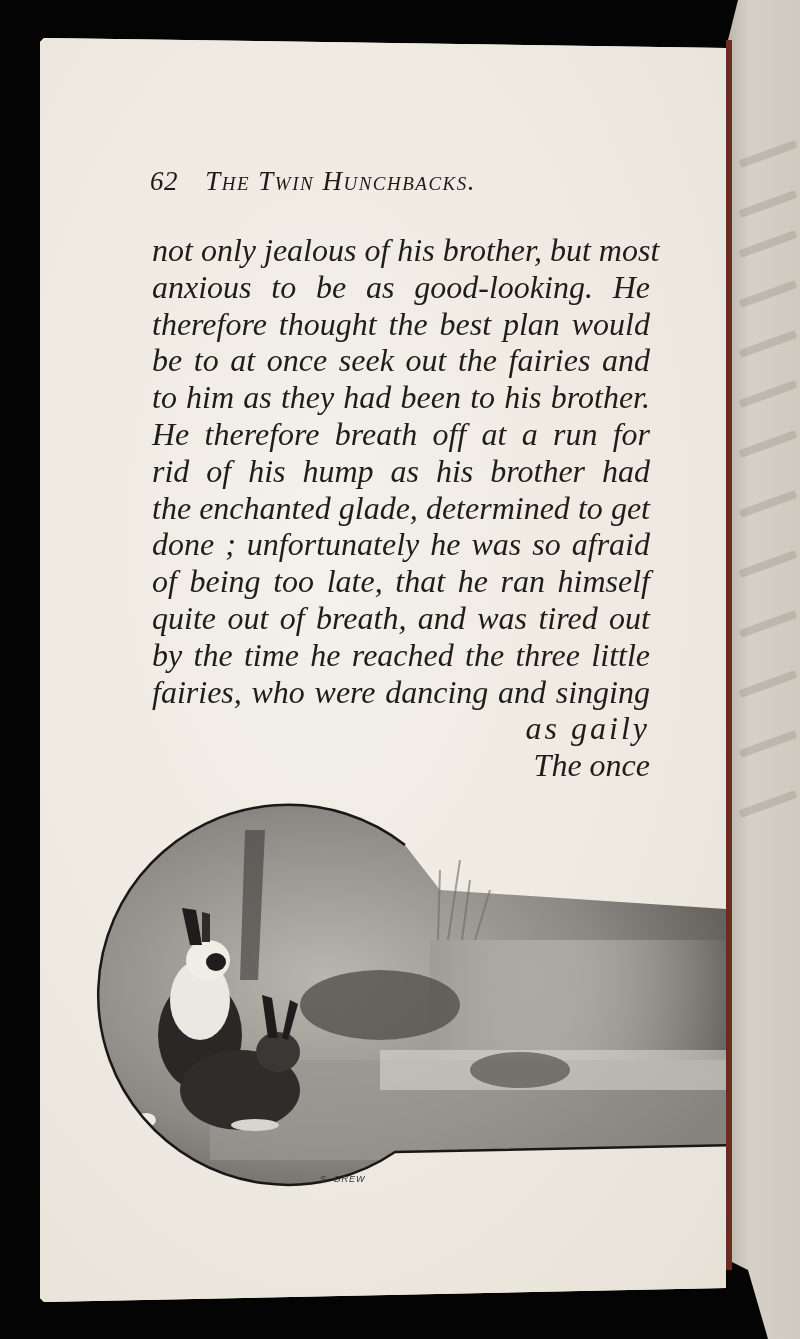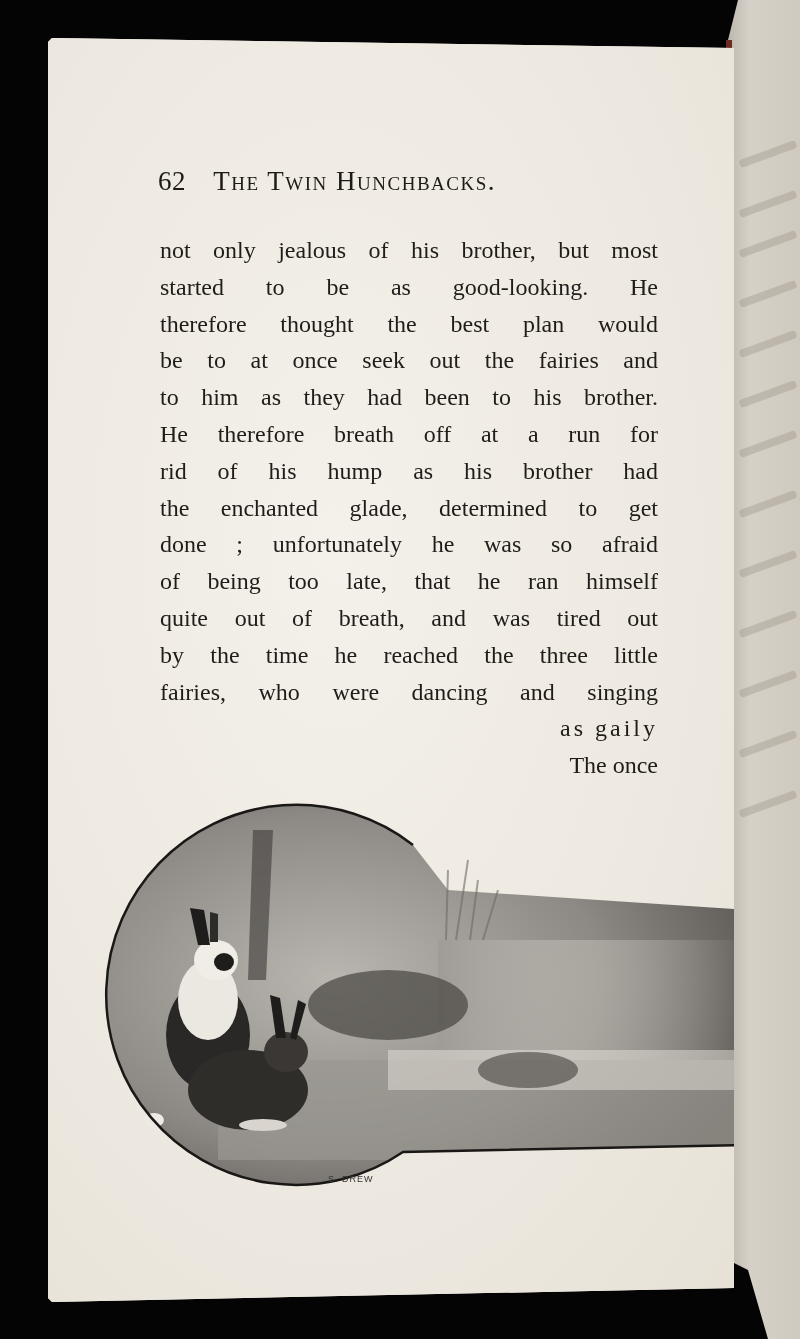--- a/index.html
+++ b/index.html
@@ -18,35 +18,36 @@
     position: absolute; left: 10px; width: 60px; height: 8px;
     background: rgba(150,140,128,0.35);
     transform: rotate(-20deg);
     border-radius: 3px;
   }
   .cover-edge {
     position: absolute; left: 726px; top: 40px; width: 6px; height: 1230px;
     background: #6b2b20;
   }
   .page {
-    position: absolute; left: 48px; top: 38px; width: 710px; height: 1264px;
+    position: absolute; left: 40px; top: 38px; width: 710px; height: 1264px;
     background: #efebe3;
     background-image: radial-gradient(ellipse at 40% 40%, #f4f1ea 0%, #ece7de 70%, #e6e0d5 100%);
     clip-path: polygon(0 4px, 4px 0, 686px 10px, 686px 1250px, 4px 1264px, 0 1260px);
+    font-style: italic;
   }
   .running-head {
     position: absolute; left: 110px; top: 128px; width: 520px;
     font-size: 27px; color: #1d1a17; letter-spacing: 0.5px;
     white-space: nowrap;
   }
   .running-head .folio { margin-right: 20px; }
   .running-head .title { font-variant: small-caps; letter-spacing: 1.5px; }
   .body-text {
     position: absolute; left: 112px; top: 194px; width: 498px;
-    font-size: 24px; line-height: 36.8px; color: #201c19;
+    font-size: 32px; line-height: 36.8px; color: #201c19;
   }
   .line {
     display: block; text-align: justify; text-align-last: justify;
     white-space: nowrap; height: 36.8px;
   }
   .line.right { text-align: center; text-align-last: right; }
   .line.spaced { letter-spacing: 3px; }
   .illustration {
     position: absolute; left: 10px; top: 752px; width: 690px; height: 420px;
   }
@@ -76,21 +77,21 @@
 <div class="cover-edge"></div>
 
 <div class="page">
   <div class="running-head">
     <span class="folio">62</span>
     <span class="title">The Twin Hunchbacks.</span>
   </div>
 
   <div class="body-text">
     <span class="line">not only jealous of his brother, but most</span>
-    <span class="line">started to be as good-looking. He</span>
+    <span class="line">anxious to be as good-looking. He</span>
     <span class="line">therefore thought the best plan would</span>
     <span class="line">be to at once seek out the fairies and</span>
     <span class="line">to him as they had been to his brother.</span>
     <span class="line">He therefore breath off at a run for</span>
     <span class="line">rid of his hump as his brother had</span>
     <span class="line">the enchanted glade, determined to get</span>
     <span class="line">done ; unfortunately he was so afraid</span>
     <span class="line">of being too late, that he ran himself</span>
     <span class="line">quite out of breath, and was tired out</span>
     <span class="line">by the time he reached the three little</span>

